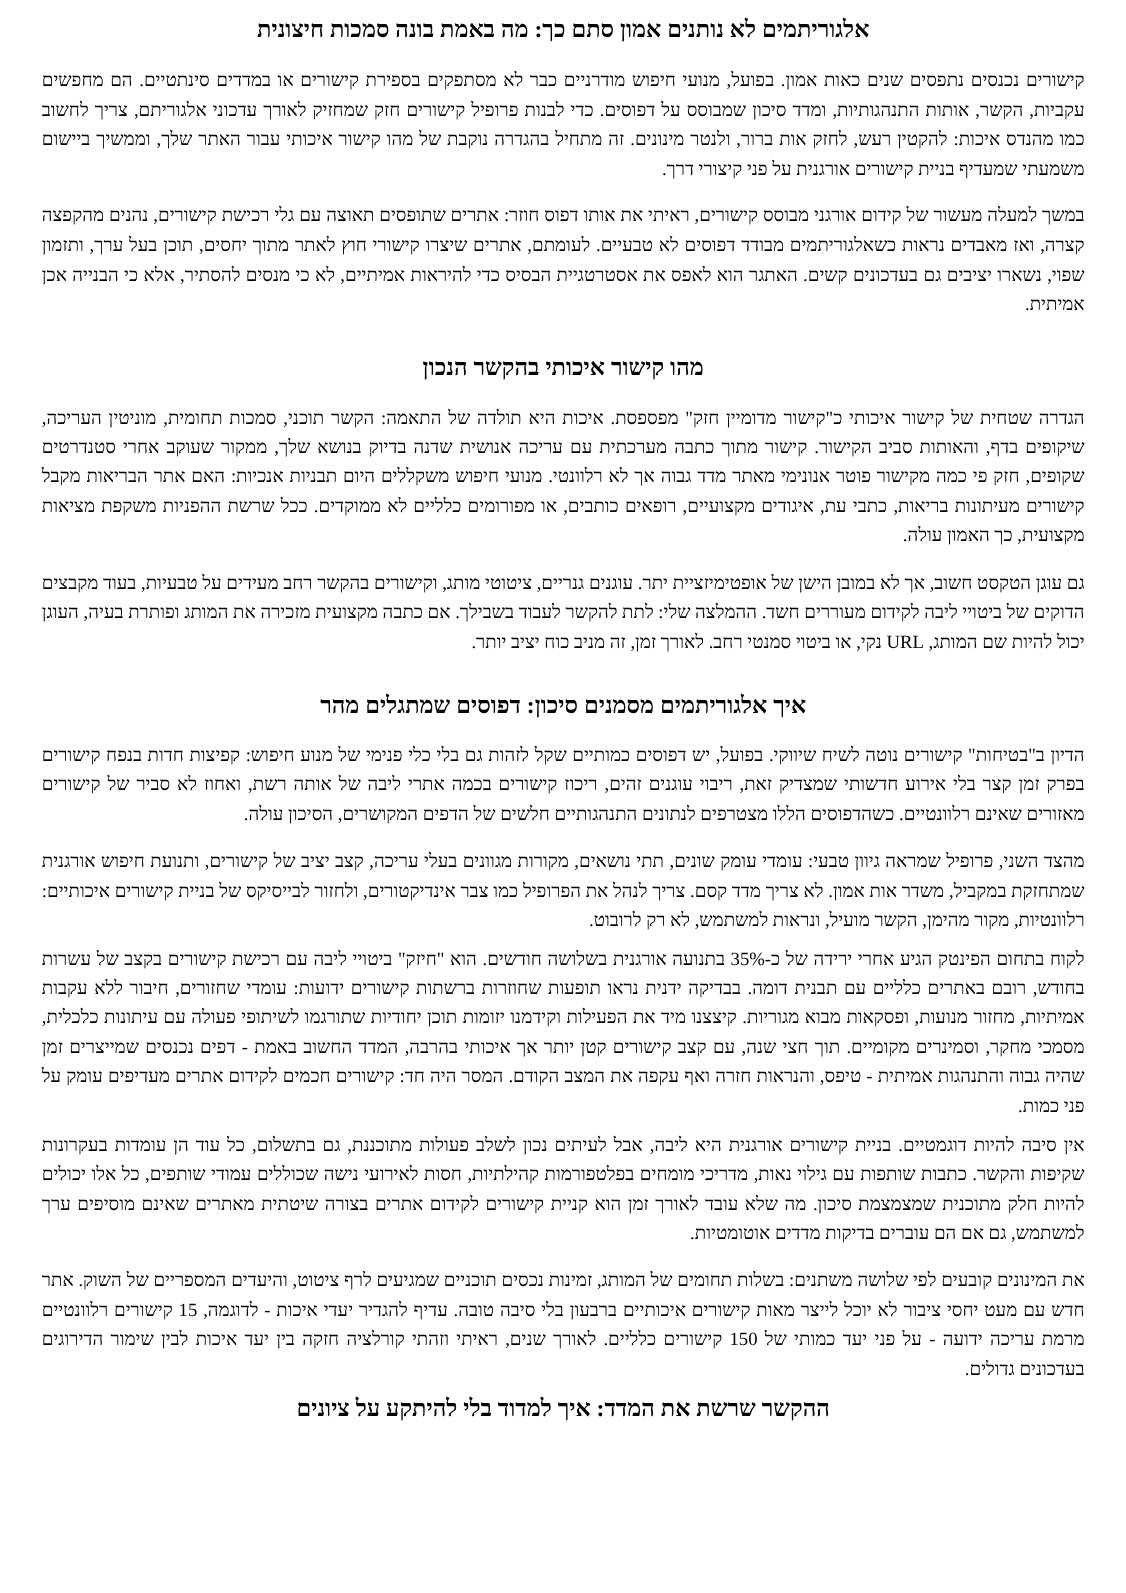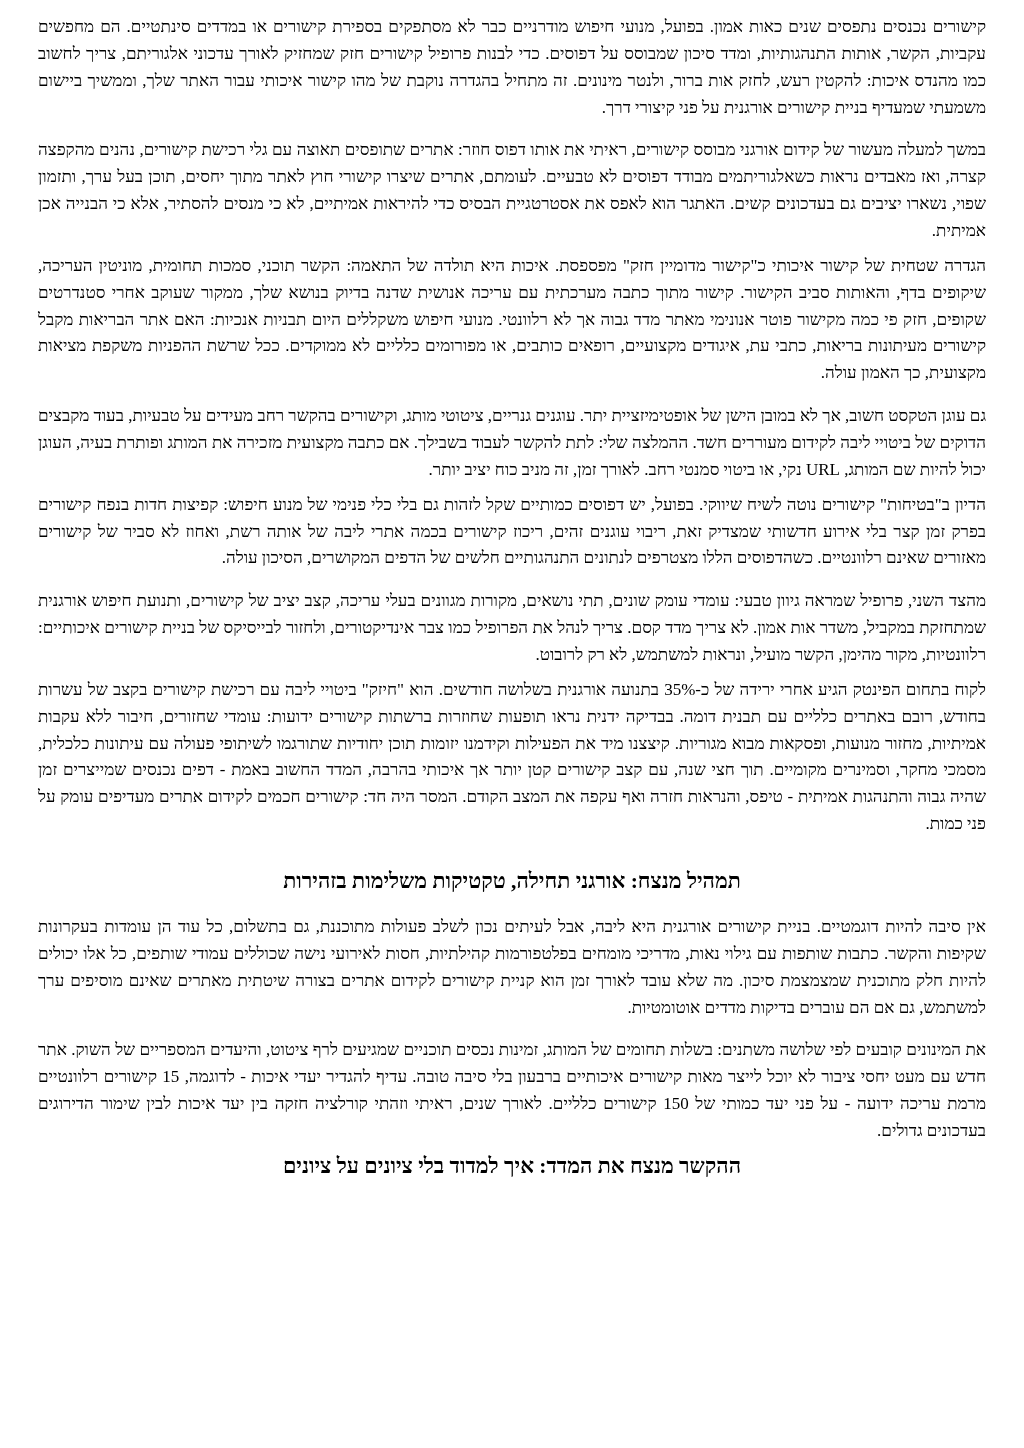--- a/index.html
+++ b/index.html
@@ -51,39 +51,41 @@
     margin-top: 34px;
     margin-bottom: 0;
   }
 </style>
 </head>
 <body>
 
 <div class="page">
 
   <div class="section">
+    <h2 class="section-title">אלגוריתמים לא נותנים אמון סתם כך: מה באמת בונה סמכות חיצונית</h2>
     <p class="para">קישורים נכנסים נתפסים שנים כאות אמון. בפועל, מנועי חיפוש מודרניים כבר לא מסתפקים בספירת קישורים או במדדים סינתטיים. הם מחפשים עקביות, הקשר, אותות התנהגותיות, ומדד סיכון שמבוסס על דפוסים. כדי לבנות פרופיל קישורים חזק שמחזיק לאורך עדכוני אלגוריתם, צריך לחשוב כמו מהנדס איכות: להקטין רעש, לחזק אות ברור, ולנטר מינונים. זה מתחיל בהגדרה נוקבת של מהו קישור איכותי עבור האתר שלך, וממשיך ביישום משמעתי שמעדיף בניית קישורים אורגנית על פני קיצורי דרך.</p>
     <p class="para">במשך למעלה מעשור של קידום אורגני מבוסס קישורים, ראיתי את אותו דפוס חוזר: אתרים שתופסים תאוצה עם גלי רכישת קישורים, נהנים מהקפצה קצרה, ואז מאבדים נראות כשאלגוריתמים מבודד דפוסים לא טבעיים. לעומתם, אתרים שיצרו קישורי חוץ לאתר מתוך יחסים, תוכן בעל ערך, ותזמון שפוי, נשארו יציבים גם בעדכונים קשים. האתגר הוא לאפס את אסטרטגיית הבסיס כדי להיראות אמיתיים, לא כי מנסים להסתיר, אלא כי הבנייה אכן אמיתית.</p>
   </div>
 
   <div class="section">
+    <h2 class="section-title">מהו קישור איכותי בהקשר הנכון</h2>
     <p class="para">הגדרה שטחית של קישור איכותי כ"קישור מדומיין חזק" מפספסת. איכות היא תולדה של התאמה: הקשר תוכני, סמכות תחומית, מוניטין העריכה, שיקופים בדף, והאותות סביב הקישור. קישור מתוך כתבה מערכתית עם עריכה אנושית שדנה בדיוק בנושא שלך, ממקור שעוקב אחרי סטנדרטים שקופים, חזק פי כמה מקישור פוטר אנונימי מאתר מדד גבוה אך לא רלוונטי. מנועי חיפוש משקללים היום תבניות אנכיות: האם אתר הבריאות מקבל קישורים מעיתונות בריאות, כתבי עת, איגודים מקצועיים, רופאים כותבים, או מפורומים כלליים לא ממוקדים. ככל שרשת ההפניות משקפת מציאות מקצועית, כך האמון עולה.</p>
     <p class="para">גם עוגן הטקסט חשוב, אך לא במובן הישן של אופטימיזציית יתר. עוגנים גנריים, ציטוטי מותג, וקישורים בהקשר רחב מעידים על טבעיות, בעוד מקבצים הדוקים של ביטויי ליבה לקידום מעוררים חשד. ההמלצה שלי: לתת להקשר לעבוד בשבילך. אם כתבה מקצועית מזכירה את המותג ופותרת בעיה, העוגן יכול להיות שם המותג, URL נקי, או ביטוי סמנטי רחב. לאורך זמן, זה מניב כוח יציב יותר.</p>
   </div>
 
   <div class="section">
+    <h2 class="section-title">איך אלגוריתמים מסמנים סיכון: דפוסים שמתגלים מהר</h2>
     <p class="para">הדיון ב"בטיחות" קישורים נוטה לשיח שיווקי. בפועל, יש דפוסים כמותיים שקל לזהות גם בלי כלי פנימי של מנוע חיפוש: קפיצות חדות בנפח קישורים בפרק זמן קצר בלי אירוע חדשותי שמצדיק זאת, ריבוי עוגנים זהים, ריכוז קישורים בכמה אתרי ליבה של אותה רשת, ואחוז לא סביר של קישורים מאזורים שאינם רלוונטיים. כשהדפוסים הללו מצטרפים לנתונים התנהגותיים חלשים של הדפים המקושרים, הסיכון עולה.</p>
     <p class="para">מהצד השני, פרופיל שמראה גיוון טבעי: עומדי עומק שונים, תתי נושאים, מקורות מגוונים בעלי עריכה, קצב יציב של קישורים, ותנועת חיפוש אורגנית שמתחזקת במקביל, משדר אות אמון. לא צריך מדד קסם. צריך לנהל את הפרופיל כמו צבר אינדיקטורים, ולחזור לבייסיקס של בניית קישורים איכותיים: רלוונטיות, מקור מהימן, הקשר מועיל, ונראות למשתמש, לא רק לרובוט.</p>
   </div>
 
   <div class="section">
     <p class="para">לקוח בתחום הפינטק הגיע אחרי ירידה של כ-35% בתנועה אורגנית בשלושה חודשים. הוא "חיזק" ביטויי ליבה עם רכישת קישורים בקצב של עשרות בחודש, רובם באתרים כלליים עם תבנית דומה. בבדיקה ידנית נראו תופעות שחוזרות ברשתות קישורים ידועות: עומדי שחזורים, חיבור ללא עקבות אמיתיות, מחזור מנועות, ופסקאות מבוא מגוריות. קיצצנו מיד את הפעילות וקידמנו יזומות תוכן יחודיות שתורגמו לשיתופי פעולה עם עיתונות כלכלית, מסמכי מחקר, וסמינרים מקומיים. תוך חצי שנה, עם קצב קישורים קטן יותר אך איכותי בהרבה, המדד החשוב באמת - דפים נכנסים שמייצרים זמן שהיה גבוה והתנהגות אמיתית - טיפס, והנראות חזרה ואף עקפה את המצב הקודם. המסר היה חד: קישורים חכמים לקידום אתרים מעדיפים עומק על פני כמות.</p>
   </div>
 
   <div class="section">
-    <h2 class="section-title">תמהיל מנצח: אורגני תחילה, טקטיקות משלימות בזהירות</h2>
     <p class="para">אין סיבה להיות דוגמטיים. בניית קישורים אורגנית היא ליבה, אבל לעיתים נכון לשלב פעולות מתוכננת, גם בתשלום, כל עוד הן עומדות בעקרונות שקיפות והקשר. כתבות שותפות עם גילוי נאות, מדריכי מומחים בפלטפורמות קהילתיות, חסות לאירועי נישה שכוללים עמודי שותפים, כל אלו יכולים להיות חלק מתוכנית שמצמצמת סיכון. מה שלא עובד לאורך זמן הוא קניית קישורים לקידום אתרים בצורה שיטתית מאתרים שאינם מוסיפים ערך למשתמש, גם אם הם עוברים בדיקות מדדים אוטומטיות.</p>
     <p class="para">את המינונים קובעים לפי שלושה משתנים: בשלות תחומים של המותג, זמינות נכסים תוכניים שמגיעים לרף ציטוט, והיעדים המספריים של השוק. אתר חדש עם מעט יחסי ציבור לא יוכל לייצר מאות קישורים איכותיים ברבעון בלי סיבה טובה. עדיף להגדיר יעדי איכות - לדוגמה, 15 קישורים רלוונטיים מרמת עריכה ידועה - על פני יעד כמותי של 150 קישורים כלליים. לאורך שנים, ראיתי וזהתי קורלציה חזקה בין יעד איכות לבין שימור הדירוגים בעדכונים גדולים.</p>
   </div>
 
-  <h2 class="section-title trailing-title">ההקשר מנצח את המדד: איך למדוד בלי ציונים על ציונים</h2>
+  <h2 class="section-title trailing-title">ההקשר שרשת את המדד: איך למדוד בלי להיתקע על ציונים</h2>
 
 </div>
 
 </body></html>

